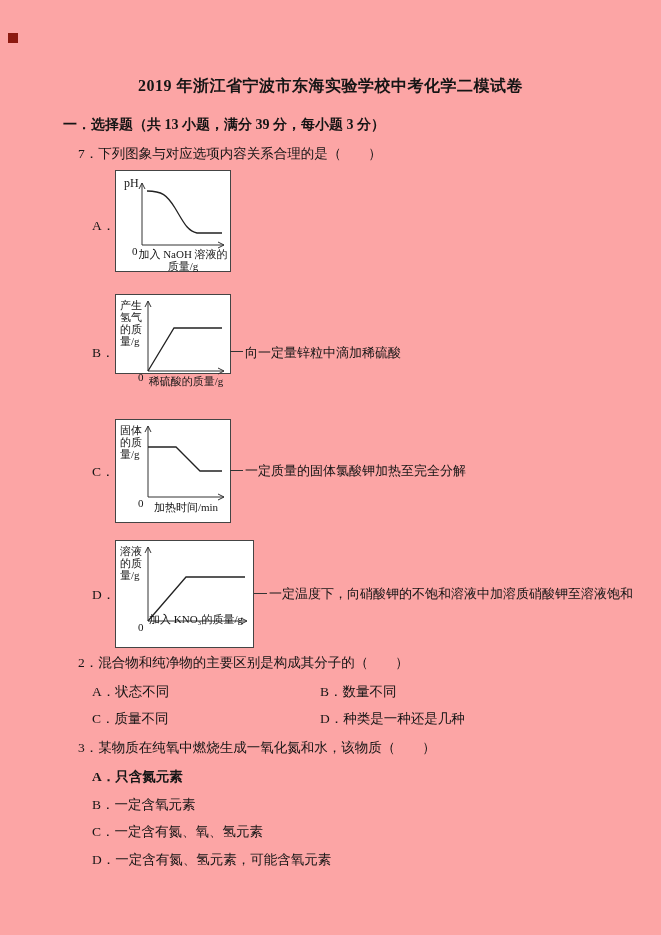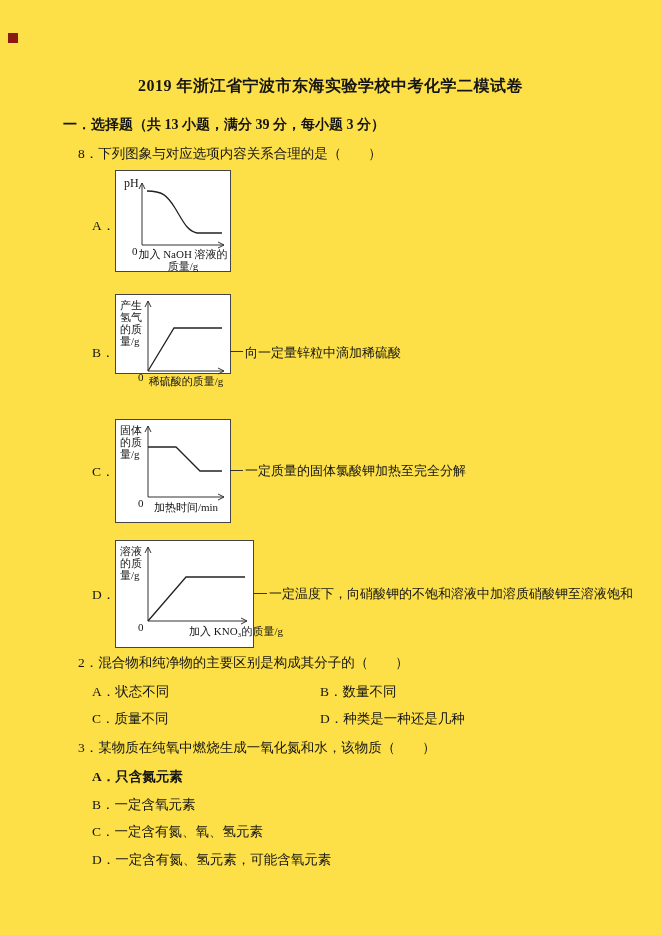--- a/index.html
+++ b/index.html
@@ -1,21 +1,21 @@
 <!DOCTYPE html>
 <html><head>
 <meta charset="utf-8">
 <style>
   * { margin: 0; padding: 0; box-sizing: border-box; }
   html, body { background: #ffffff; }
   .page {
     position: relative;
     width: 661px;
     height: 935px;
-    background: #fde047;
+    background: #fca5a5;
     font-family: "Liberation Serif", "DejaVu Serif", serif;
     color: #151515;
     overflow: hidden;
   }
   .corner-mark {
     position: absolute;
     left: 8px; top: 33px;
     width: 10px; height: 10px;
     background: #8c1a11;
   }
@@ -90,21 +90,21 @@
 <body>
 
 <div class="page">
 
   <div class="corner-mark"></div>
 
   <div class="doc-title">2019 年浙江省宁波市东海实验学校中考化学二模试卷</div>
 
   <div class="section-heading">一．选择题（共 13 小题，满分 39 分，每小题 3 分）</div>
 
-  <div class="stem" style="left:78px; top:145px;">8．下列图象与对应选项内容关系合理的是（　　）</div>
+  <div class="stem" style="left:78px; top:145px;">7．下列图象与对应选项内容关系合理的是（　　）</div>
 
   <span class="opt-label" style="left:92px; top:217px;">A．</span>
   <div class="graph-box" style="left:115px; top:170px; width:116px; height:102px;text-decoration:underline;">
     <svg width="114" height="100" viewBox="0 0 114 100">
       <line x1="26" y1="12" x2="26" y2="74"></line>
       <polyline points="23,18 26,12 29,18"></polyline>
       <line x1="26" y1="74" x2="108" y2="74"></line>
       <polyline points="102,71 108,74 102,77"></polyline>
       <path class="curve" d="M31,20 C46,20 51,24 59,37 C67,50 71,60 81,62 L106,62"></path>
     </svg>
@@ -149,21 +149,21 @@
   <div class="graph-box" style="left:115px; top:540px; width:139px; height:108px;">
     <svg width="137" height="106" viewBox="0 0 137 106">
       <line x1="32" y1="6" x2="32" y2="80"></line>
       <polyline points="29,12 32,6 35,12"></polyline>
       <line x1="32" y1="80" x2="131" y2="80"></line>
       <polyline points="125,77 131,80 125,83"></polyline>
       <path class="curve" d="M32,80 L70,36 L129,36"></path>
     </svg>
     <div class="ylab" style="left:4px; top:4px; width:28px;">溶液的质量/g</div>
     <div class="origin" style="left:22px; top:80px;">0</div>
-    <div class="xlab" style="left:26px; top:84px; width:108px;margin-left:40px;">加入 KNO₃的质量/g</div>
+    <div class="xlab" style="left:26px; top:72px; width:108px;">加入 KNO₃的质量/g</div>
   </div>
   <div class="connector" style="left:254px; top:593px; width:13px;"></div>
   <span class="desc" style="left:269px; top:585px;">一定温度下，向硝酸钾的不饱和溶液中加溶质硝酸钾至溶液饱和</span>
 
   <div class="stem" style="left:78px; top:654px;">2．混合物和纯净物的主要区别是构成其分子的（　　）</div>
   <span class="choice" style="left:92px; top:683px;">A．状态不同</span>
   <span class="choice" style="left:320px; top:683px;">B．数量不同</span>
   <span class="choice" style="left:92px; top:710px;">C．质量不同</span>
   <span class="choice" style="left:320px; top:710px;">D．种类是一种还是几种</span>
 

